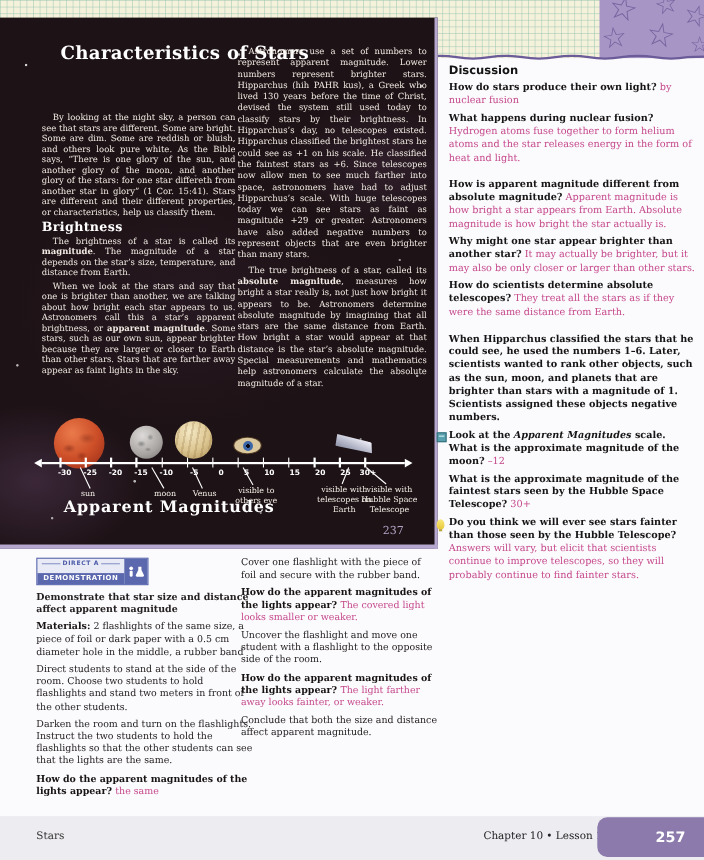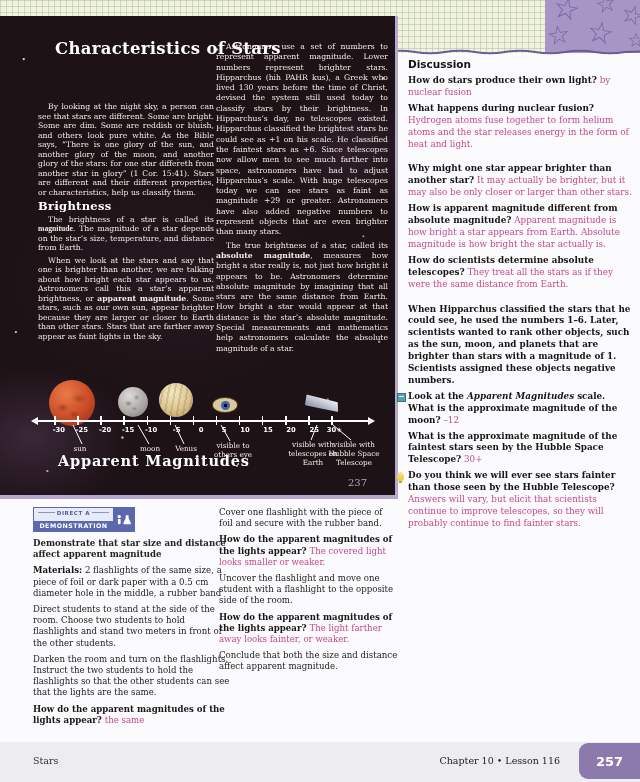--- a/index.html
+++ b/index.html
@@ -125,21 +125,21 @@
   .bulb-icon{width:7px;height:9px;border-radius:50% 50% 45% 45%/55% 55% 40% 40%;
     background:linear-gradient(#f9e97b,#e9c93e);}
   .bulb-icon::after{content:'';position:absolute;bottom:-2px;left:2px;width:3px;height:2px;background:#b9a43c;}
 
   
   .footer{position:absolute;left:0;top:742px;width:640px;height:40px;background:#edecf1;z-index:5;}
   .footer-left{position:absolute;left:33px;top:13px;font-size:9.5px;color:#333;}
   .footer-right{position:absolute;right:80px;top:13px;font-size:9.5px;color:#222;}
   .footer-badge{position:absolute;right:0;top:1px;width:61px;height:36px;background:#8b7aab;
     border-radius:9px 0 0 9px;color:#fff;font-family:"DejaVu Sans",sans-serif;font-weight:bold;
-    font-size:13px;display:flex;align-items:center;justify-content:center;}
+    font-size:13px;display:flex;align-items:center;justify-content:center;padding-left:36px;}
 </style>
 </head>
 <body>
 
 <div class="top-band"></div>
 <div class="star-corner">
   <span style="left:8px;top:-6px;font-size:30px;transform:rotate(12deg);">☆</span>
   <span style="left:50px;top:-8px;font-size:24px;transform:rotate(-12deg);">☆</span>
   <span style="left:76px;top:2px;font-size:26px;transform:rotate(18deg);">☆</span>
   <span style="left:2px;top:22px;font-size:26px;transform:rotate(-8deg);">☆</span>
@@ -151,21 +151,21 @@
 </svg>
 
 <div class="content-bg"></div>
 
 <div class="dark-page">
   <div class="page-title">Characteristics of Stars</div>
 
   <div class="col col-1">
     <p>By looking at the night sky, a person can see that stars are different. Some are bright. Some are dim. Some are reddish or bluish, and others look pure white. As the Bible says, “There is one glory of the sun, and another glory of the moon, and another glory of the stars: for one star differeth from another star in glory” (1 Cor. 15:41). Stars are different and their different properties, or characteristics, help us classify them.</p>
     <div class="sub-heading">Brightness</div>
-    <p><span>The brightness of a star is called its </span><span style="font-weight: bold; font-family: Liberation Serif, serif;">magnitude</span><span>. The magnitude of a star depends on the star’s size, temperature, and distance from Earth.</span></p>
+    <p><span>The brightness of a star is called its </span><span style="font-weight: bold;">magnitude</span><span>. The magnitude of a star depends on the star’s size, temperature, and distance from Earth.</span></p>
     <p><span>When we look at the stars and say that one is brighter than another, we are talking about how bright each star appears to us. Astronomers call this a star’s apparent brightness, or </span><span style="font-weight: bold;">apparent magnitude</span><span>. Some stars, such as our own sun, appear brighter because they are larger or closer to Earth than other stars. Stars that are farther away appear as faint lights in the sky.</span></p>
   </div>
 
   <div class="col col-2">
     <p>Astronomers use a set of numbers to represent apparent magnitude. Lower numbers represent brighter stars. Hipparchus (hih PAHR kus), a Greek who lived 130 years before the time of Christ, devised the system still used today to classify stars by their brightness. In Hipparchus’s day, no telescopes existed. Hipparchus classified the brightest stars he could see as +1 on his scale. He classified the faintest stars as +6. Since telescopes now allow men to see much farther into space, astronomers have had to adjust Hipparchus’s scale. With huge telescopes today we can see stars as faint as magnitude +29 or greater. Astronomers have also added negative numbers to represent objects that are even brighter than many stars.</p>
     <p><span>The true brightness of a star, called its </span><span style="font-weight: bold;">absolute magnitude</span><span>, measures how bright a star really is, not just how bright it appears to be. Astronomers determine absolute magnitude by imagining that all stars are the same distance from Earth. How bright a star would appear at that distance is the star’s absolute magnitude. Special measurements and mathematics help astronomers calculate the absolute magnitude of a star.</span></p>
   </div>
 
   <div class="scale-diagram">
     <div class="celestial sun-img"></div>
@@ -281,22 +281,22 @@
     <div class="demo-block">Uncover the flashlight and move one student with a flashlight to the opposite side of the room.</div>
     <div class="demo-block"><strong>How do the apparent magnitudes of the lights appear? </strong><span class="ans">The light farther away looks fainter, or weaker.</span></div>
     <div class="demo-block">Conclude that both the size and distance affect apparent magnitude.</div>
   </div>
 
 <div class="discussion">
   <div class="discussion-heading">Discussion</div>
   <div id="discussion-items">
       <div class="qa-item"><strong>How do stars produce their own light?</strong> <span class="ans">by nuclear fusion</span></div>
       <div class="qa-item gap"><strong>What happens during nuclear fusion?</strong> <span class="ans">Hydrogen atoms fuse together to form helium atoms and the star releases energy in the form of heat and light.</span></div>
+      <div class="qa-item"><strong>How is apparent magnitude different from absolute magnitude?</strong> <span class="ans">Apparent magnitude is how bright a star appears from Earth. Absolute magnitude is how bright the star actually is.</span></div>
       <div class="qa-item"><strong>Why might one star appear brighter than another star?</strong> <span class="ans">It may actually be brighter, but it may also be only closer or larger than other stars.</span></div>
-      <div class="qa-item"><strong>How is apparent magnitude different from absolute magnitude?</strong> <span class="ans">Apparent magnitude is how bright a star appears from Earth. Absolute magnitude is how bright the star actually is.</span></div>
       <div class="qa-item gap"><strong>How do scientists determine absolute telescopes?</strong> <span class="ans">They treat all the stars as if they were the same distance from Earth.</span></div>
       <div class="qa-item"><strong>When Hipparchus classified the stars that he could see, he used the numbers 1–6. Later, scientists wanted to rank other objects, such as the sun, moon, and planets that are brighter than stars with a magnitude of 1. Scientists assigned these objects negative numbers.</strong></div>
       <div class="qa-item"><span class="item-icon book-icon"></span><strong><span>Look at the </span><span style="font-style: italic;">Apparent Magnitudes</span><span> scale. What is the approximate magnitude of the moon?</span></strong> <span class="ans">–12</span></div>
       <div class="qa-item"><strong>What is the approximate magnitude of the faintest stars seen by the Hubble Space Telescope?</strong> <span class="ans">30+</span></div>
       <div class="qa-item"><span class="item-icon bulb-icon"></span><strong>Do you think we will ever see stars fainter than those seen by the Hubble Telescope?</strong> <span class="ans">Answers will vary, but elicit that scientists continue to improve telescopes, so they will probably continue to find fainter stars.</span></div>
     </div>
 </div>
 
 <div class="footer">
   <span class="footer-left">Stars</span>

